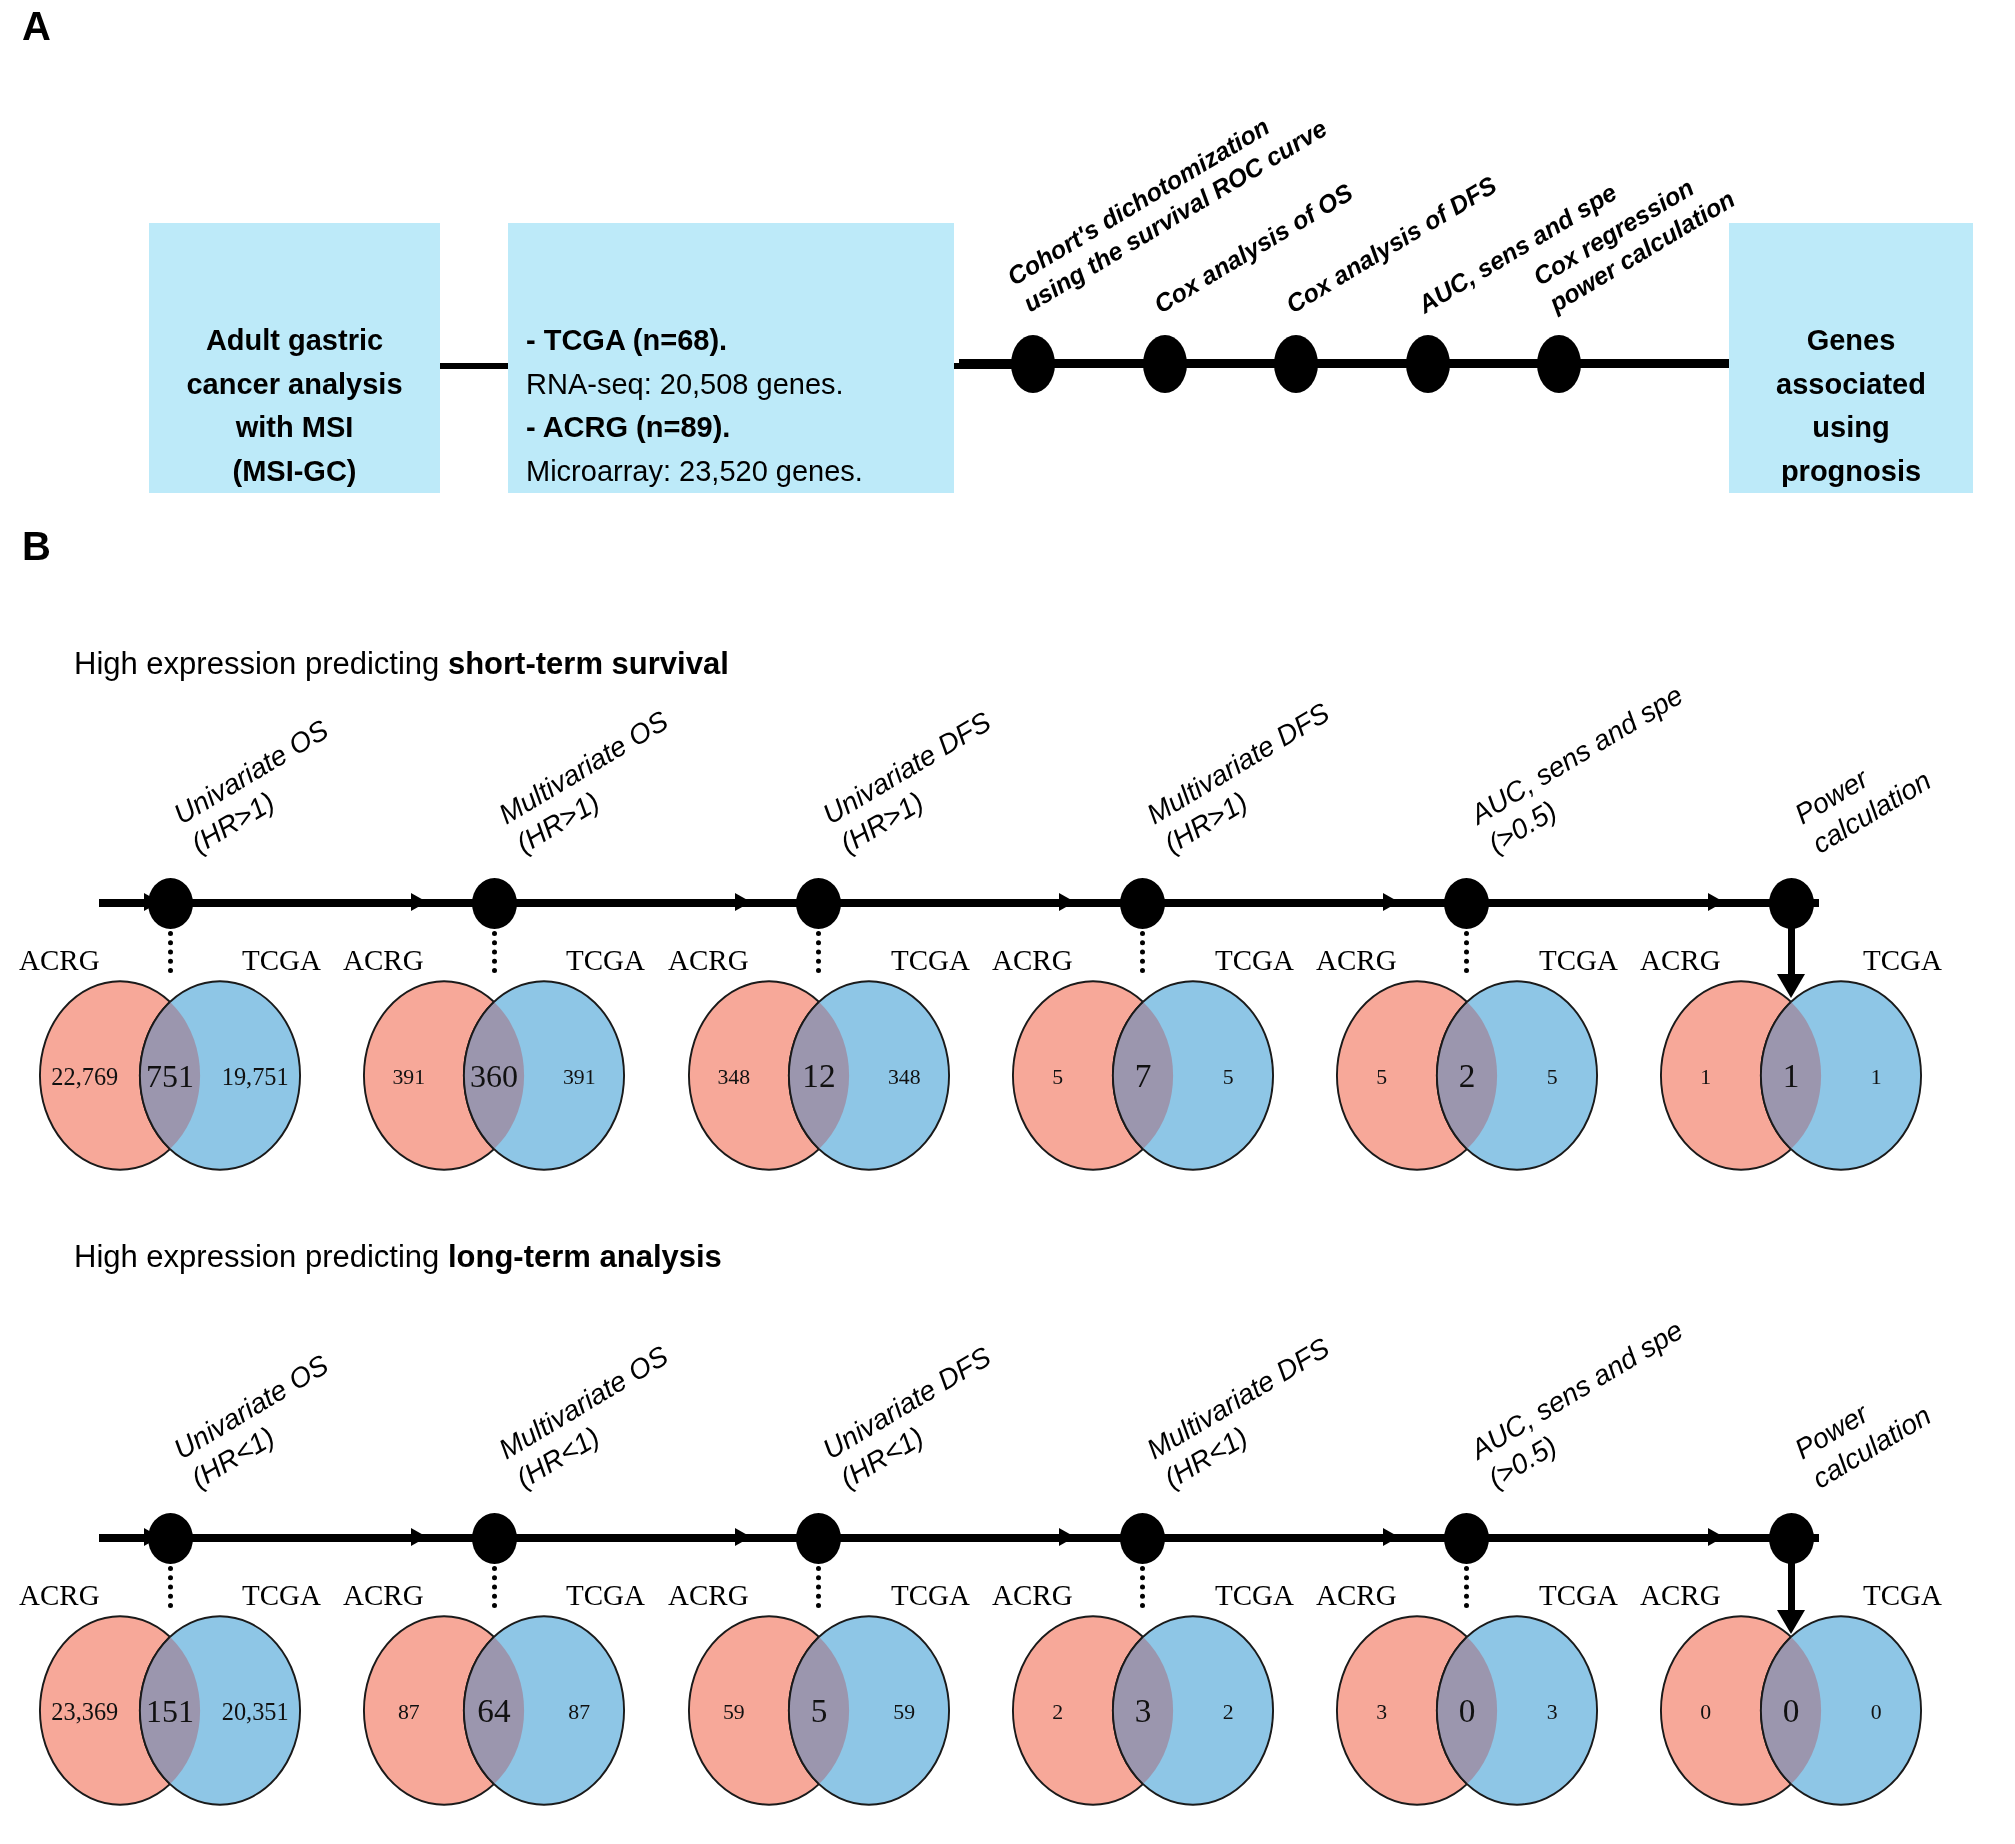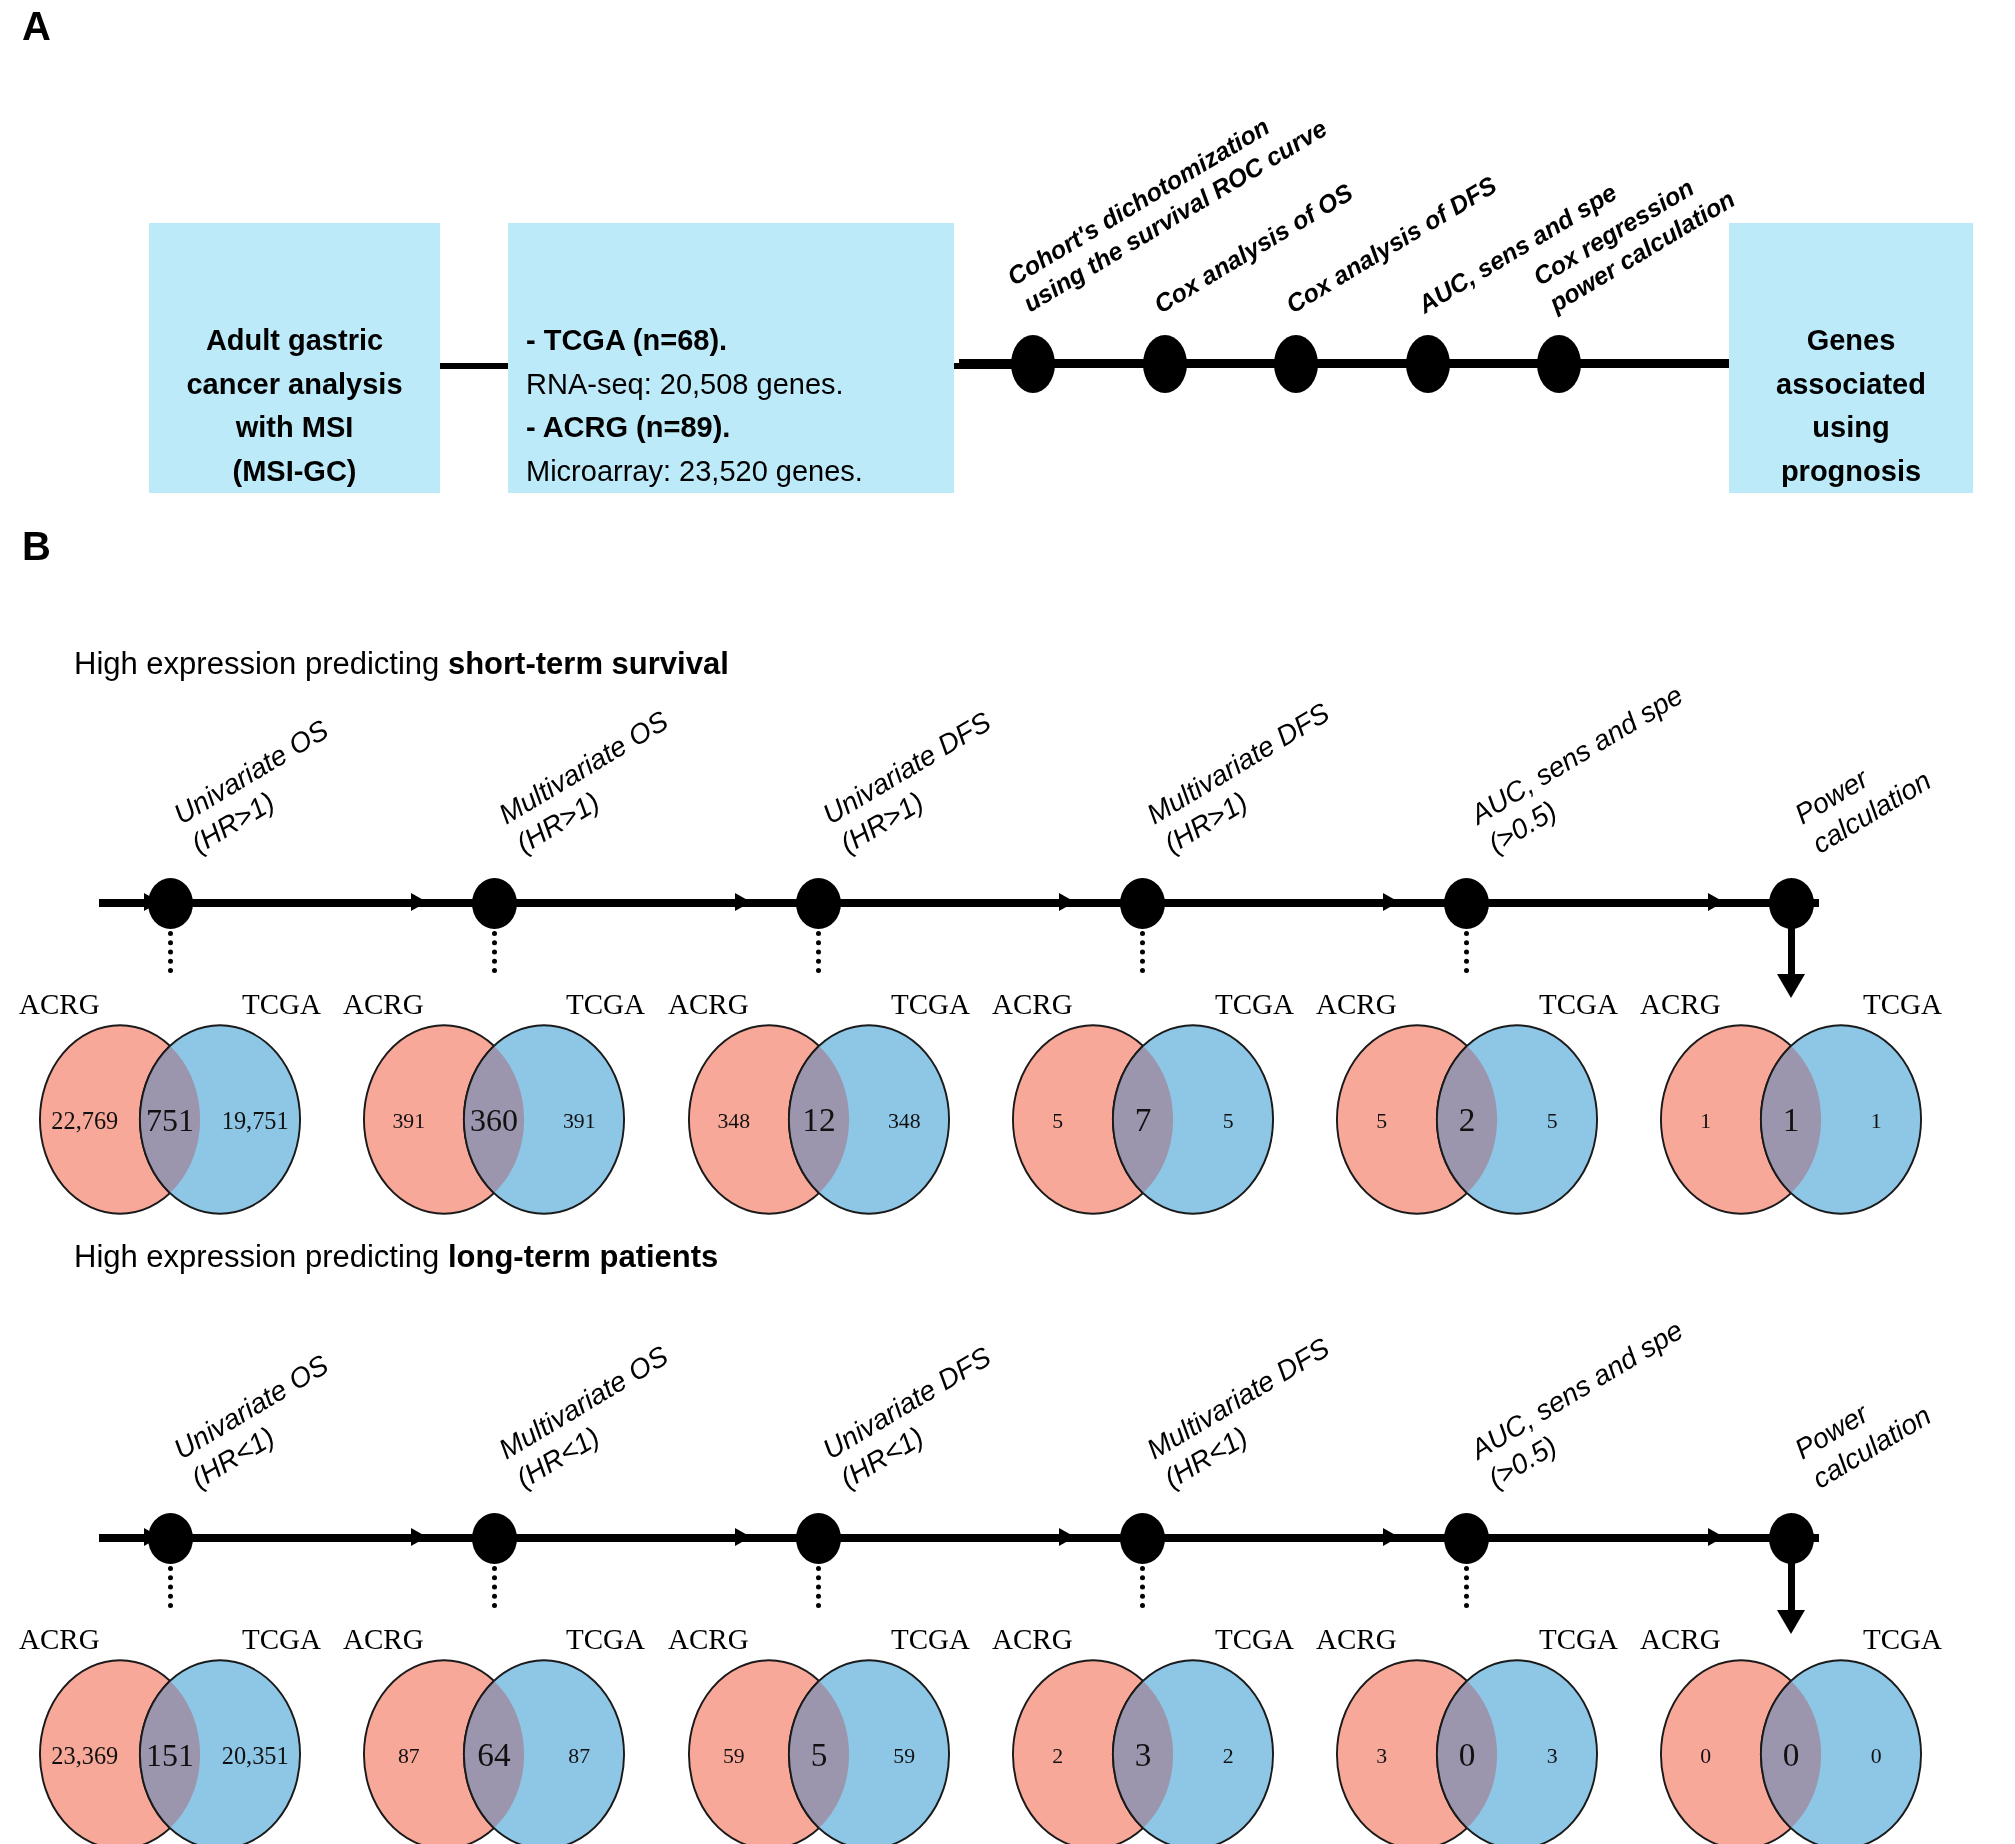--- a/index.html
+++ b/index.html
@@ -37,21 +37,21 @@
   }
   .rot-label.a-step{font-size:25px;}
   .rot-label.b-step{font-weight:normal;font-size:28px;}
   .rot-label span{display:block;}
 
   
   .b-heading{font-size:31px;white-space:nowrap;}
   .b-heading .b{font-weight:bold;}
 
   
-  .venn{position:absolute;margin-top:44px;}
+  .venn{position:absolute;}
   .venn .vlabel{
     position:absolute;top:0;font-family:"Liberation Serif",serif;font-size:29px;
     white-space:nowrap;
   }
   .venn .vlabel.left{left:0;}
   .venn .vlabel.right{right:0;}
   .venn svg{position:absolute;top:37px;left:0;overflow:visible;}
   .venn text{font-family:"Liberation Serif",serif;fill:#111;text-anchor:middle;dominant-baseline:middle;}
 </style>
 </head>
@@ -254,21 +254,21 @@
           </clipPath>
         </defs>
         <ellipse cx="157" cy="147.5" rx="125" ry="147" fill="#f7a899" stroke="#1a1a1a" stroke-width="3"></ellipse>
         <ellipse cx="313" cy="147.5" rx="125" ry="147" fill="#8ec6e6" stroke="#1a1a1a" stroke-width="3"></ellipse>
         <ellipse cx="313" cy="147.5" rx="125" ry="147" fill="#9b96ae" stroke="#1a1a1a" stroke-width="3" clip-path="url(#clipL5)"></ellipse>
         <text x="102" y="153.5" font-size="34">1</text>
         <text x="235" y="153.5" font-size="52">1</text>
         <text x="368" y="153.5" font-size="34">1</text>
       </svg>
     </div>
-    <div class="abs b-heading" style="left: 74px; top: 1239px;"><span>High expression predicting </span><span class="b">long-term patients</span></div>
+    <div class="abs b-heading" style="left: 74px; top: 1239px;"><span>High expression predicting </span><span class="b">long-term analysis</span></div>
     <div class="rot-label b-step" style="left: 203px; top: 1428px;">
       <span>Univariate OS</span>
       <span>(HR&lt;1)</span>
     </div>
     <div class="rot-label b-step" style="left: 528px; top: 1428px;">
       <span>Multivariate OS</span>
       <span>(HR&lt;1)</span>
     </div>
     <div class="rot-label b-step" style="left: 852px; top: 1428px;">
       <span>Univariate DFS</span>

